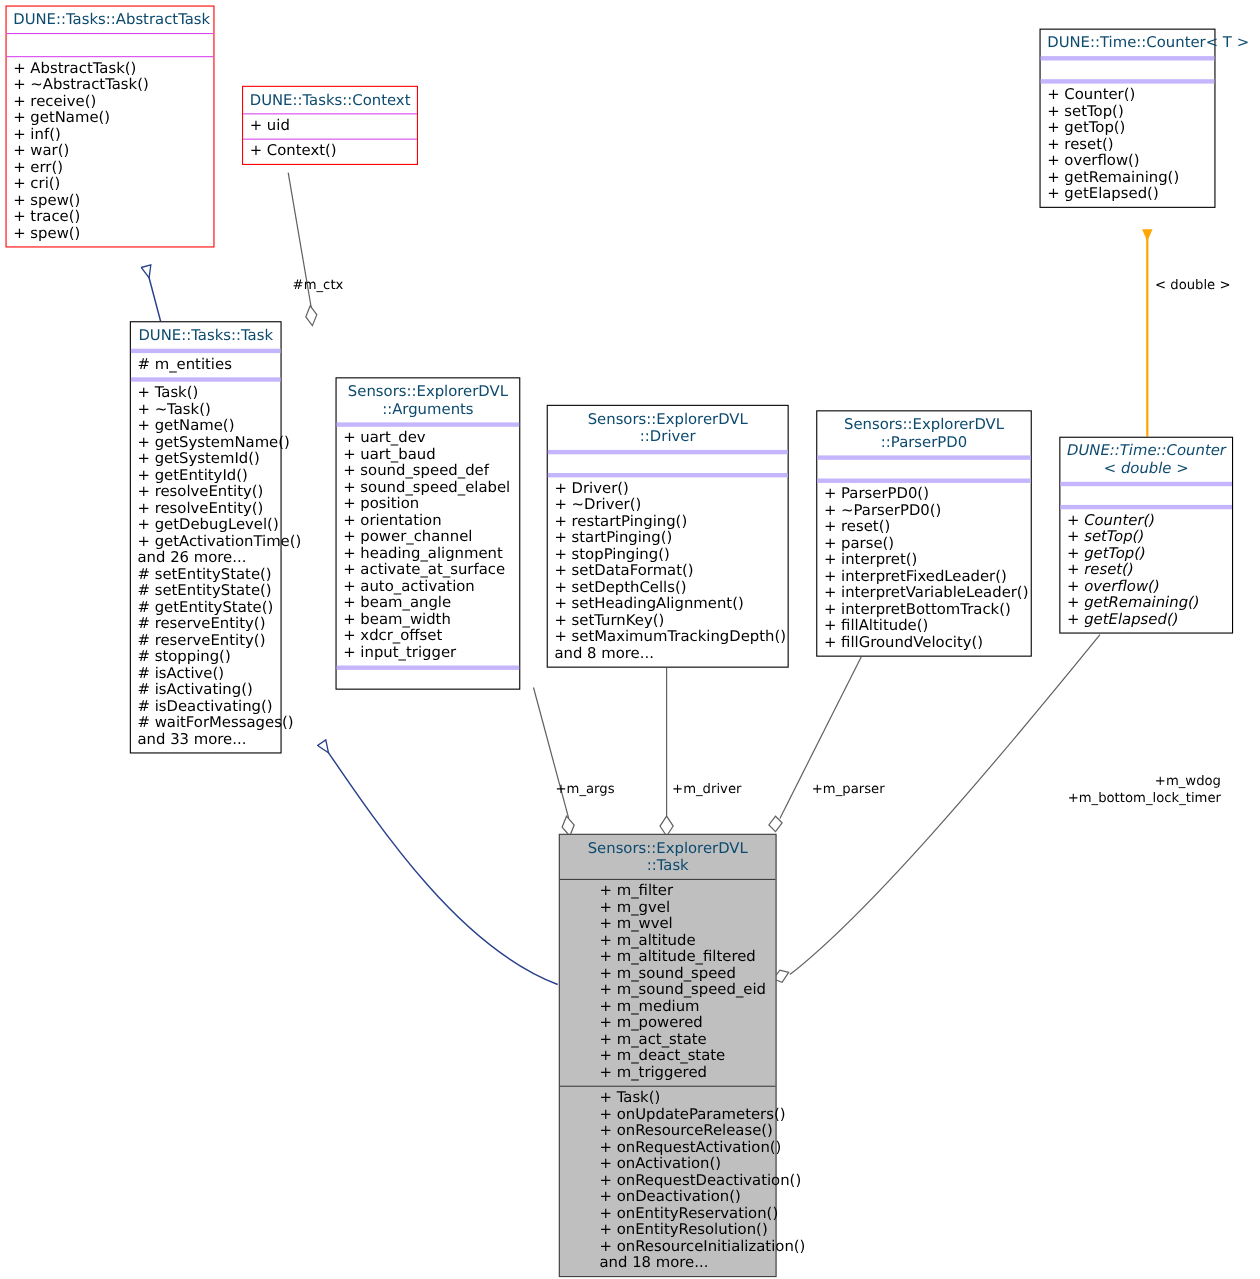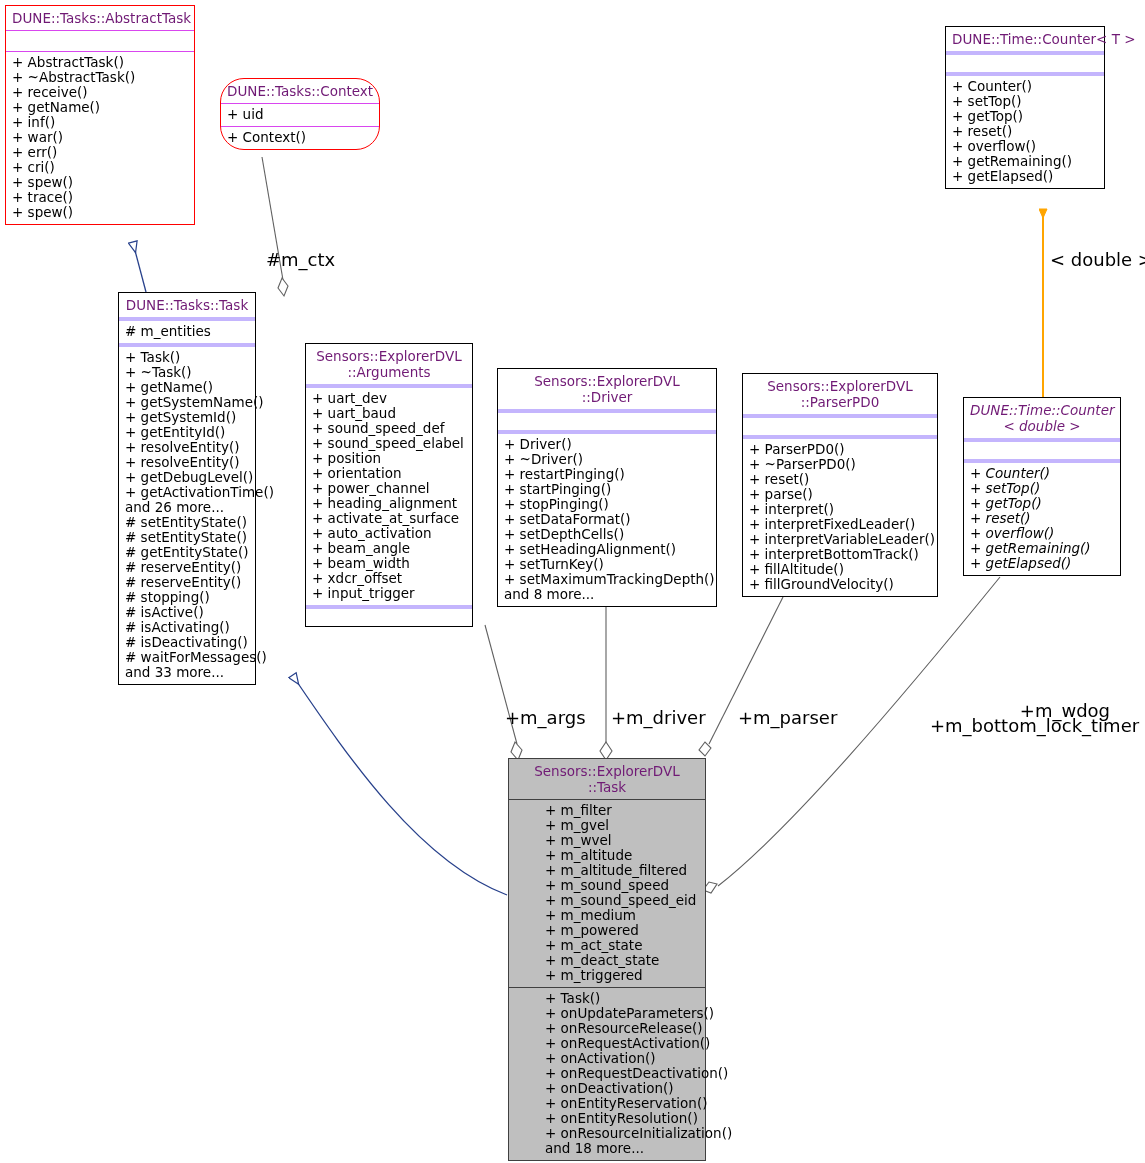--- a/index.html
+++ b/index.html
@@ -53,35 +53,35 @@
     padding-left: 36px;
   }
   .title-comp {
     text-align: center;
     padding-top: 4px;
     padding-bottom: 4px;
   }
   .title-line {
     font-size: 13.5px;
     line-height: 16px;
-    color: #701a75;
+    color: #0c4a6e;
     white-space: pre;
   }
   .member {
     font-size: 13.5px;
     line-height: 15px;
     color: #000000;
     white-space: pre;
   }
   .empty-comp {
     height: 21px;
   }
   .edge-label {
     position: absolute;
-    font-size: 18px;
+    font-size: 12px;
     line-height: 15px;
     color: #000000;
     white-space: pre;
     z-index: 6;
   }
   .edge-label.center {
     text-align: right;
   }
 </style>
 </head>
@@ -150,21 +150,21 @@
       <div class="member">+ inf()</div>
       <div class="member">+ war()</div>
       <div class="member">+ err()</div>
       <div class="member">+ cri()</div>
       <div class="member">+ spew()</div>
       <div class="member">+ trace()</div>
       <div class="member">+ spew()</div>
     </div>
   </div>
 
-  <div class="umlbox red" style="left:220px; top:78px; width:160px;border-radius:24px;">
+  <div class="umlbox red" style="left:220px; top:78px; width:160px;">
     <div class="compartment title-comp">
       <div class="title-line">DUNE::Tasks::Context</div>
     </div>
     <div class="compartment">
       <div class="member">+ uid</div>
     </div>
     <div class="compartment">
       <div class="member">+ Context()</div>
     </div>
   </div>

